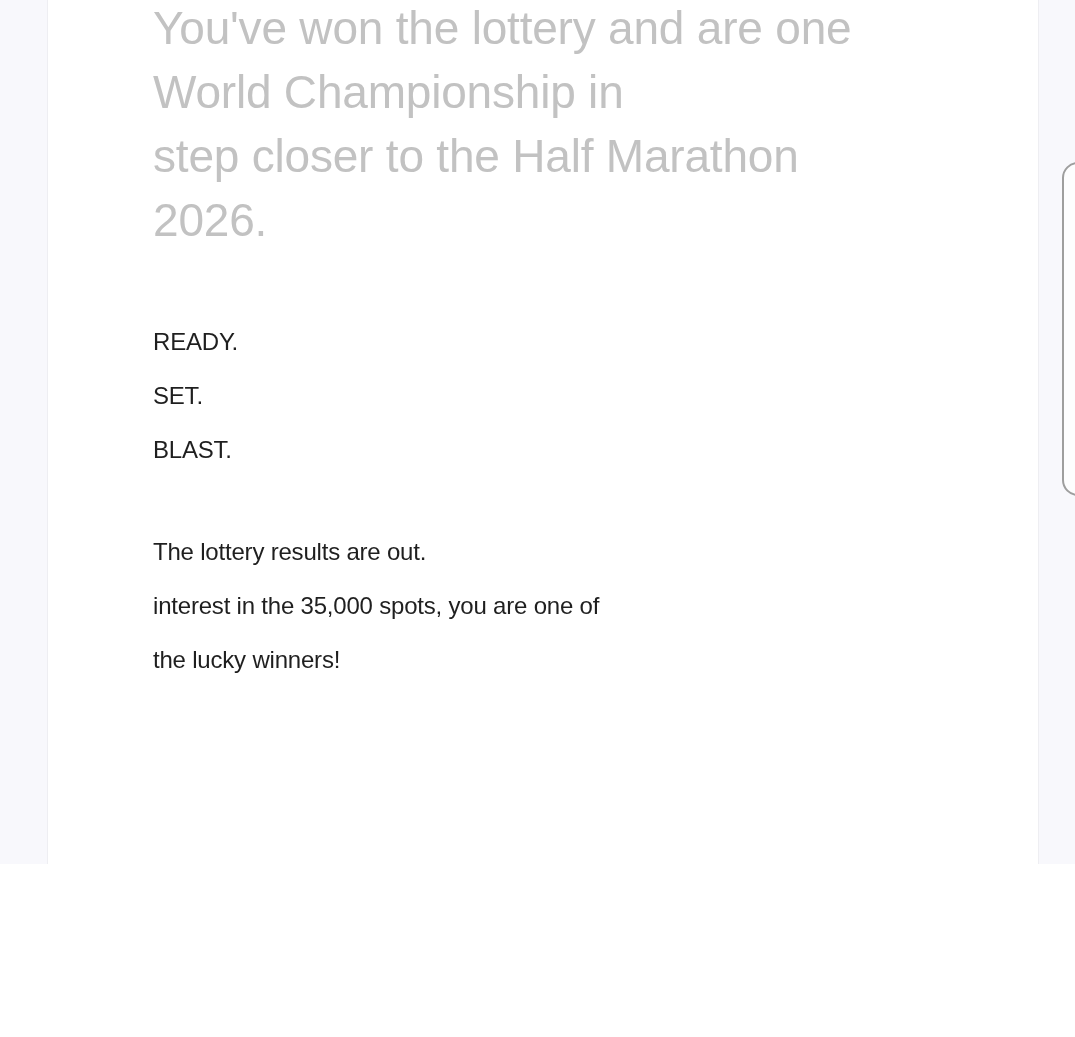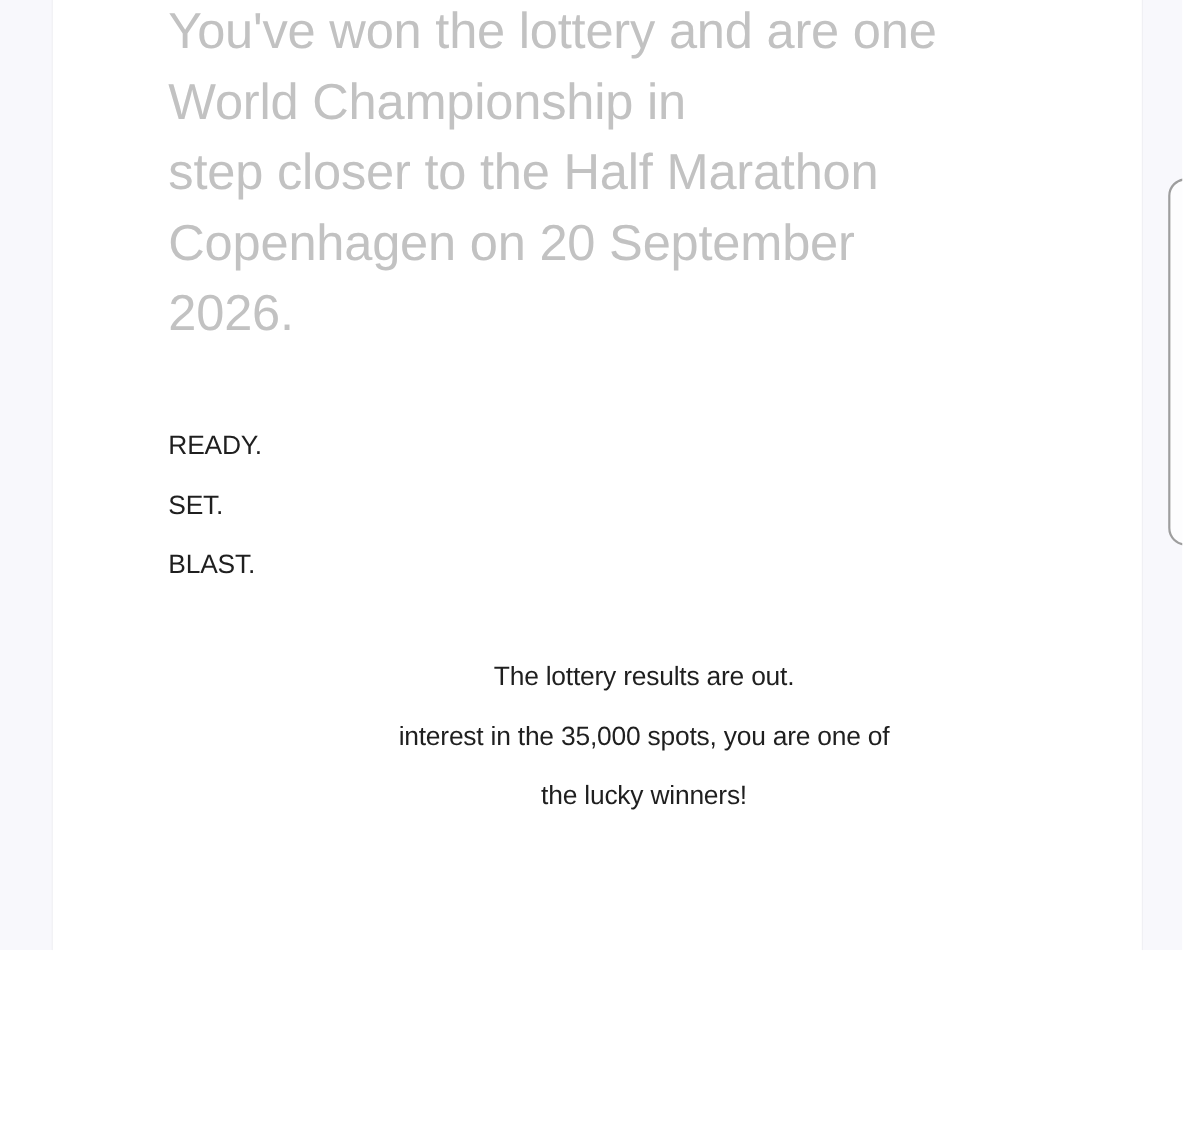--- a/index.html
+++ b/index.html
@@ -66,41 +66,40 @@
     letter-spacing: -0.2px;
   }
   .body-text {
     font-size: 24px;
     line-height: 54px;
     font-weight: 400;
     color: var(--body-text);
     letter-spacing: -0.2px;
   }
   .para-1 { margin-top: 63px; }
-  .para-2 { margin-top: 48px; text-align: center; }
+  .para-2 { margin-top: 48px; }
   .para-3 { margin-top: 44px; }
   .line { white-space: nowrap; }
 </style>
 </head>
 <body>
 
 <div class="screen">
 
   <div class="gutter gutter-left"></div>
   <div class="gutter gutter-right"></div>
 
   <div class="edge-handle"></div>
 
   <div class="content">
 
     <div class="subject">
         <div class="line">You've won the lottery and are one</div>
         <div class="line">World Championship in</div>
         <div class="line">step closer to the Half Marathon</div>
-        <div class="line">Copenhagen on 20 September</div>
         <div class="line">2026.</div>
       </div>
 
     <div class="body-text para-1">
         <div class="line">READY.</div>
         <div class="line">SET.</div>
         <div class="line">BLAST.</div>
       </div>
 
     <div class="body-text para-2">

